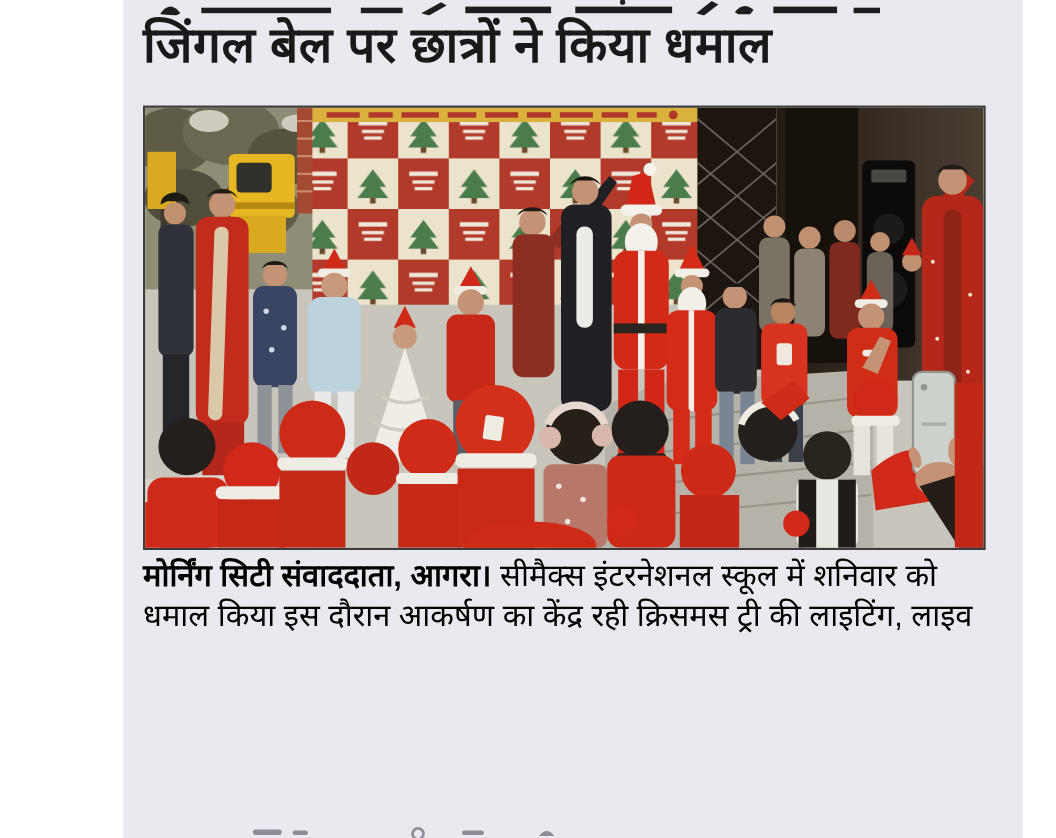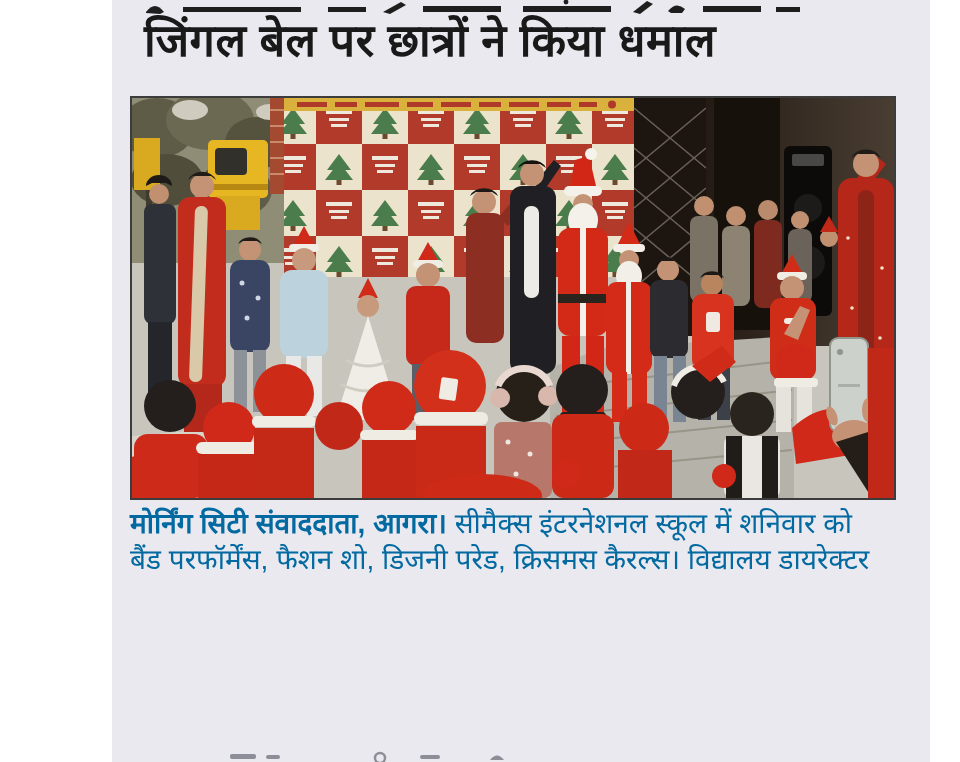--- a/index.html
+++ b/index.html
@@ -17,30 +17,30 @@
     width:960px;height:762px;overflow:hidden;
     background:var(--page-white);
     font-family:"Liberation Sans","DejaVu Sans",sans-serif;
   }
   .page{position:relative;width:960px;height:762px;background:var(--page-white);}
   .clip{position:absolute;left:112px;top:0;width:818px;height:762px;background:var(--clip-bg);}
   .top-remnant{position:absolute;left:128px;top:0;width:700px;height:14px;overflow:hidden;}
   .headline{
     position:absolute;left:130px;top:12px;width:780px;
     font-size:45px;font-weight:700;color:var(--ink);
-    letter-spacing:0.5px;white-space:nowrap;line-height:1.3;margin-left:14px;
+    letter-spacing:0.5px;white-space:nowrap;line-height:1.3;
   }
   .photo-frame{
     position:absolute;left:130px;top:96px;width:762px;height:400px;
     border:2px solid #3c3c3c;background:#c8c5bc;box-sizing:content-box;
   }
   .photo-frame svg{display:block;width:762px;height:400px;}
   .body-text{
     position:absolute;left:130px;top:506px;width:790px;
-    font-size:28px;line-height:36px;color:#0369a1;
+    font-size:28px;line-height:36px;color:#000000;
   }
   .body-line{white-space:nowrap;}
   .byline{font-weight:700;}
   .bottom-remnant{position:absolute;left:170px;top:748px;width:420px;height:14px;overflow:hidden;}
 </style>
 </head>
 <body>
 
 <div class="page">
   <div class="clip"></div>
@@ -401,21 +401,21 @@
         <path d="M652,236 l16,-28 10,4 -12,30 z" fill="#c69275"></path>
       </g>
     </svg>
   </div>
 
   <div class="body-text">
     <div class="body-line">
       <span class="byline">मोर्निंग सिटी संवाददाता, आगरा।</span>
       <span>सीमैक्स इंटरनेशनल स्कूल में शनिवार को</span>
     </div>
-    <div class="body-line">बैंड परफॉर्मेंस, फैशन शो, डिजनी परेड, क्रिसमस कैरल्स। विद्यालय डायरेक्टर</div>
+    <div class="body-line">धमाल किया इस दौरान आकर्षण का केंद्र रही क्रिसमस ट्री की लाइटिंग, लाइव</div>
   </div>
 
   <svg class="bottom-remnant" viewBox="0 0 420 14">
     <g fill="#8e8e98">
       <rect x="60" y="6" width="26" height="5" rx="2"></rect>
       <rect x="96" y="7" width="14" height="4" rx="2"></rect>
       <circle cx="210" cy="10" r="5" fill="none" stroke="#8e8e98" stroke-width="2.5"></circle>
       <rect x="250" y="7" width="20" height="4" rx="2"></rect>
       <path d="M320,12 q7,-9 14,0 z"></path>
     </g>

